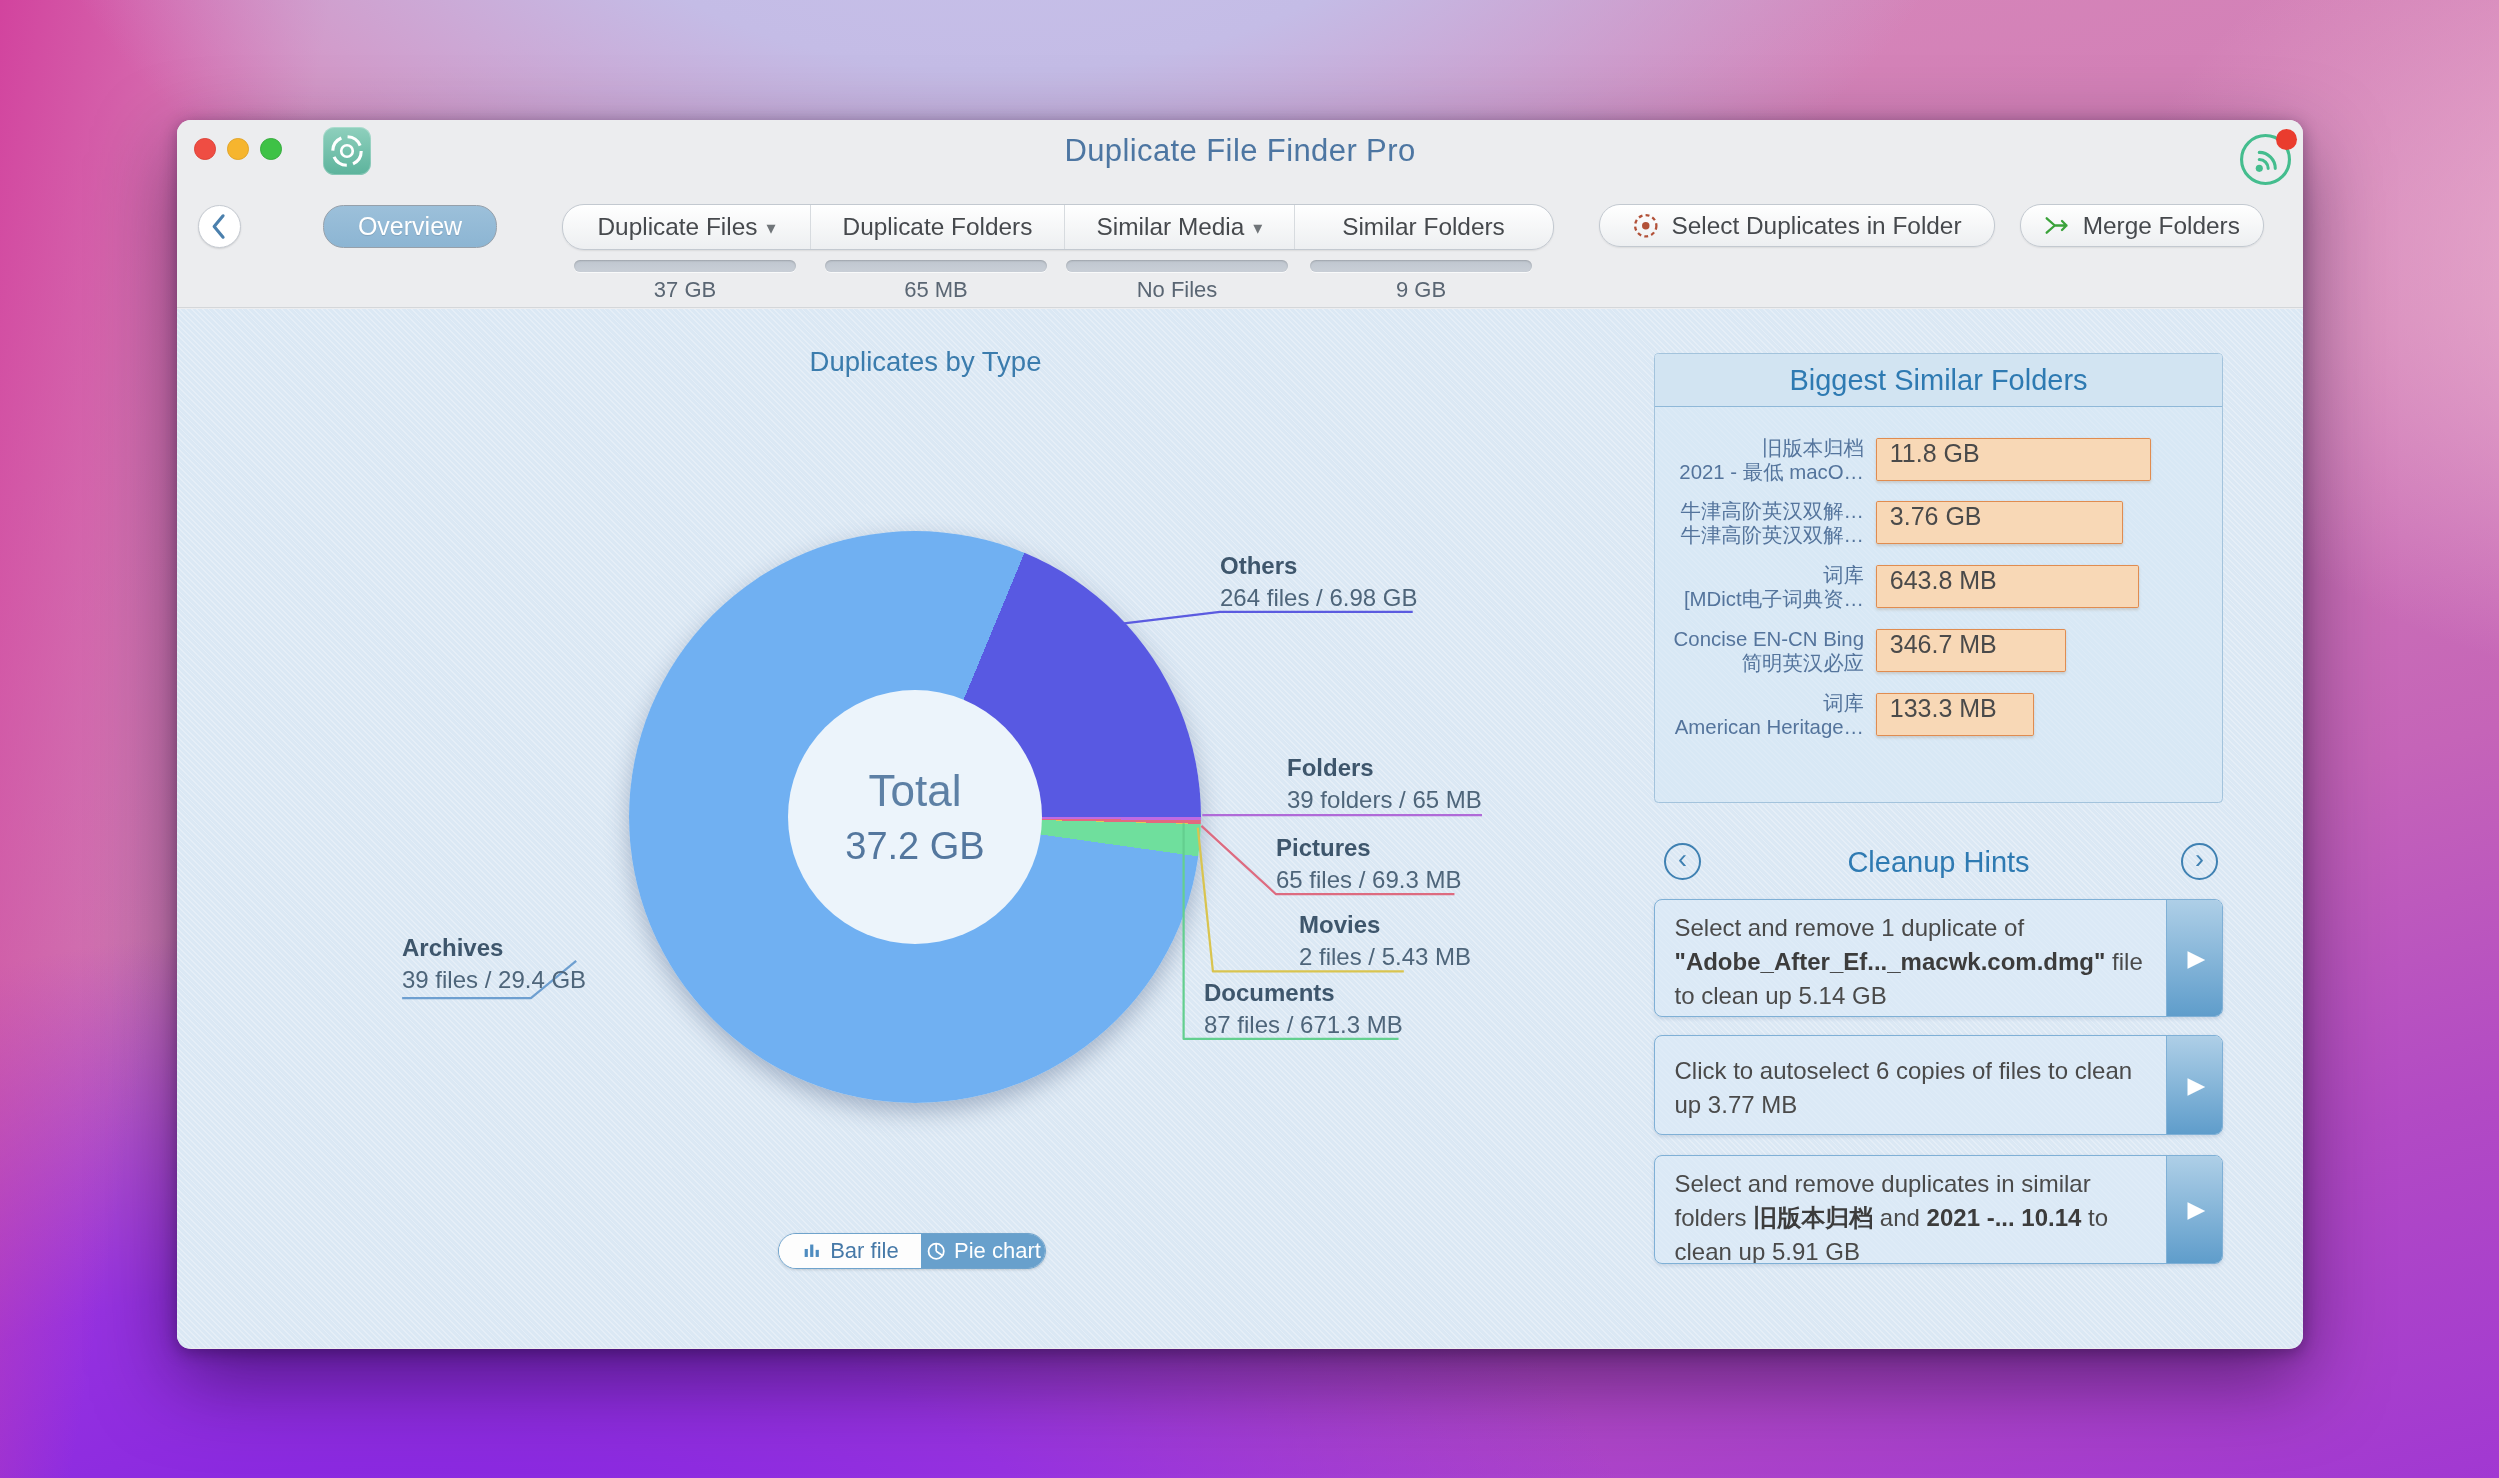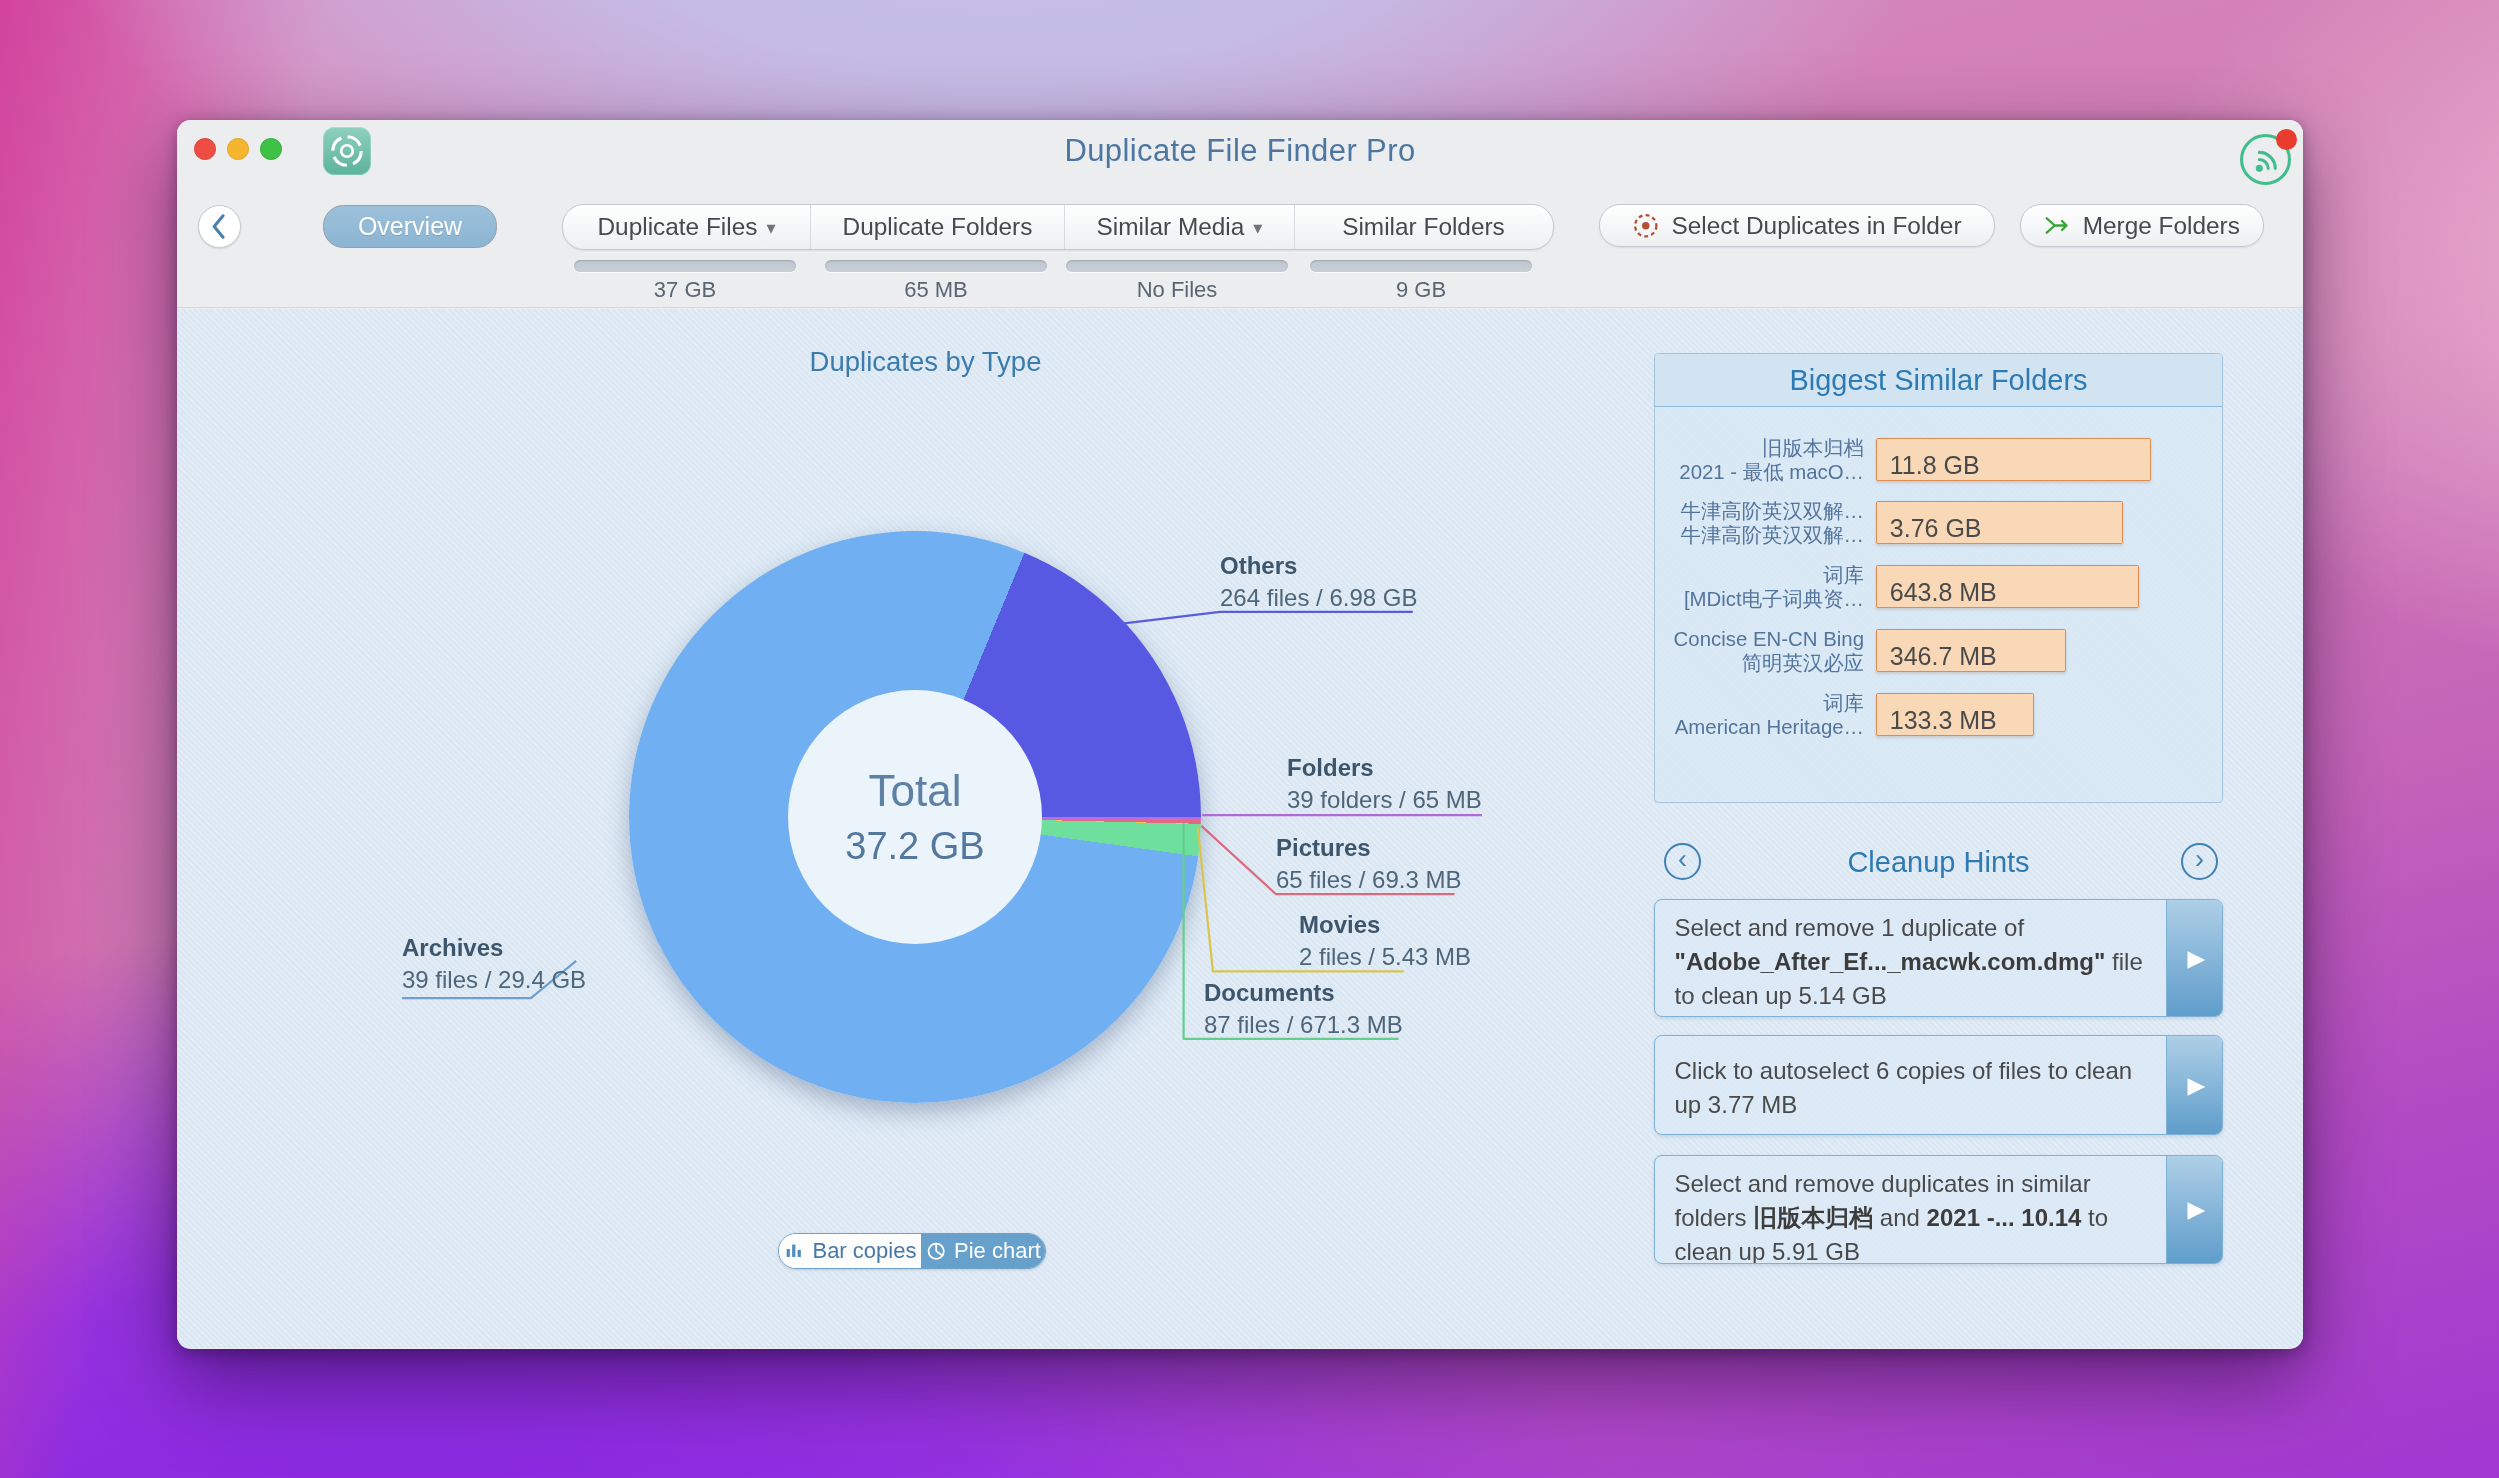--- a/index.html
+++ b/index.html
@@ -116,21 +116,21 @@
     display:flex;align-items:center;justify-content:center;
     font-size:29px;color:#2e7ab2;border-radius:2.7px 2.7px 0 0;
   }
   .sf-row{position:absolute;left:9px;height:43px;display:flex;align-items:center;}
   .sf-label{
     width:200px;margin-right:12.4px;text-align:right;
     font-size:20.4px;line-height:24px;color:#54749c;
   }
   .sf-bar{
     height:43px;box-sizing:border-box;background:#f8d8b6;border:1.8px solid #e08c50;border-radius:1.8px;
-    display:flex;align-items:flex-end;padding-left:12.4px;
+    display:flex;align-items:flex-start;padding-left:12.4px;
     box-shadow:0 1.8px 2.7px rgba(120,80,30,.18);
   }
   .sf-bar span{font-size:25px;color:#4a4a4a;}
   .hints-title{position:absolute;left:1477px;top:537px;width:569px;text-align:center;font-size:29px;color:#2e7ab2;}
   .hnav{
     position:absolute;top:534px;width:37px;height:37px;border-radius:50%;box-sizing:border-box;
     border:2.7px solid #3f81b2;color:#3f81b2;display:flex;align-items:center;justify-content:center;
     font-size:27px;line-height:1;padding-bottom:3.6px;
   }
   .hnav.prev{left:1487px;}
@@ -285,21 +285,21 @@
         <div class="pl-detail">39 files / 29.4 GB</div>
       </div>
 
       <div class="toggle">
         <div class="opt bar">
           <svg width="20.4" height="20.4" viewBox="0 0 23 23">
             <rect x="3" y="9" width="3.6" height="9" fill="#4e8cc0"></rect>
             <rect x="9.2" y="4" width="3.6" height="14" fill="#4e8cc0"></rect>
             <rect x="15.4" y="10" width="3.6" height="8" fill="#4e8cc0"></rect>
           </svg>
-          <span>Bar copies</span>
+          <span>Bar file</span>
         </div>
         <div class="opt pieb">
           <svg width="20.4" height="20.4" viewBox="0 0 23 23">
             <circle cx="11.5" cy="11.5" r="8.6" fill="none" stroke="#ffffff" stroke-width="2"></circle>
             <path d="M11.5 11.5 L11.5 2.9 M11.5 11.5 L18.6 16.4" fill="none" stroke="#ffffff" stroke-width="2"></path>
           </svg>
           <span>Pie chart</span>
         </div>
       </div>
 

